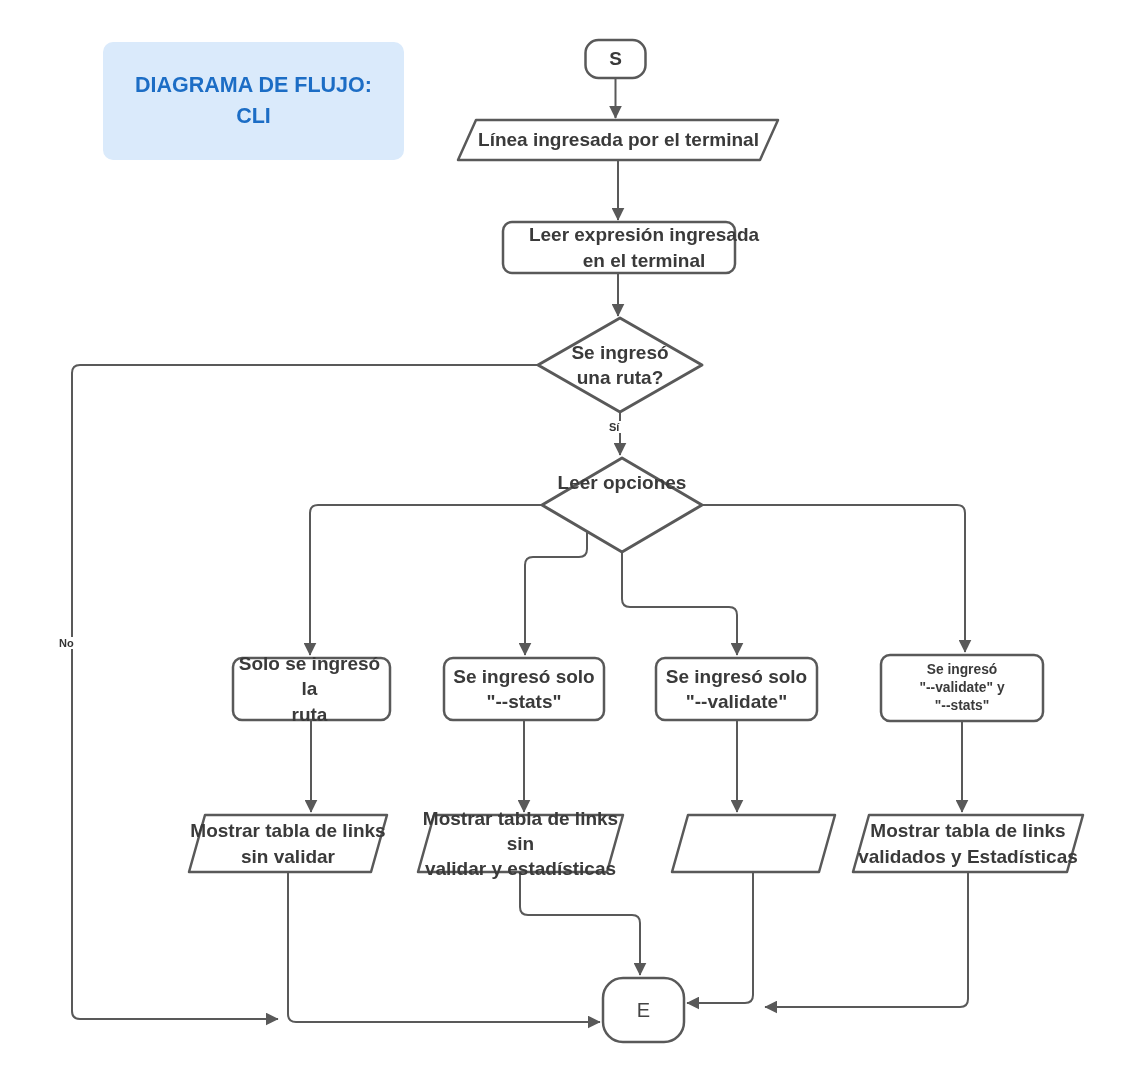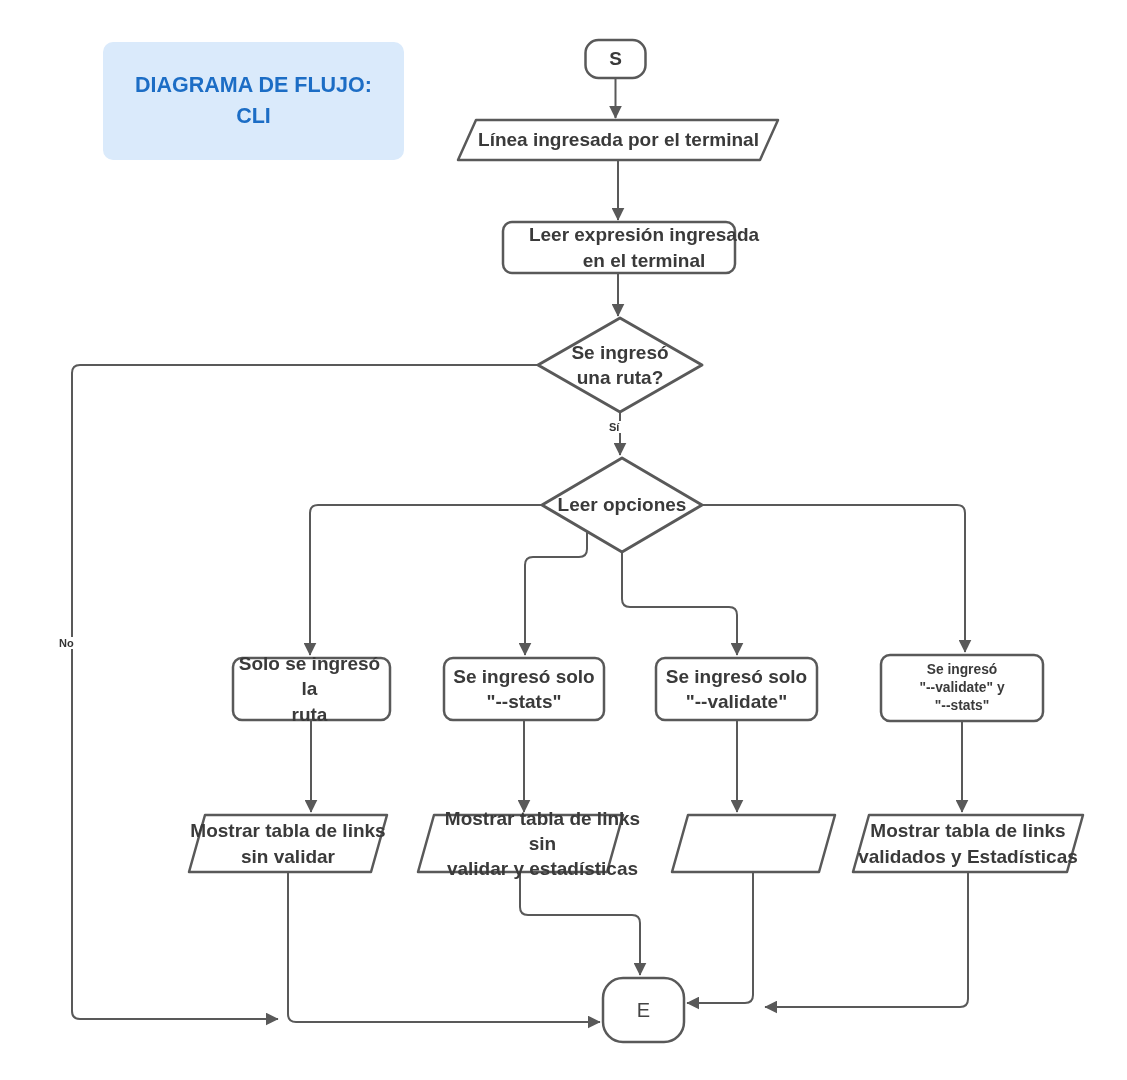--- a/index.html
+++ b/index.html
@@ -82,33 +82,33 @@
   <div class="title-box"></div>
   <div class="title-lbl">DIAGRAMA DE FLUJO:
 CLI</div>
 
   <div class="lbl term-lbl" style="left:585px;top:40px;width:61px;height:38px;">S</div>
   <div class="lbl" style="left:459px;top:120px;width:319px;height:40px;">Línea ingresada por el terminal</div>
   <div class="lbl" style="left:503px;top:222px;width:232px;height:51px;margin-left:25px;">Leer expresión ingresada
 en el terminal</div>
   <div class="lbl" style="left:538px;top:318px;width:164px;height:94px;">Se ingresó
 una ruta?</div>
-  <div class="lbl" style="left:542px;top:458px;width:160px;height:94px;">Leer opciones</div>
+  <div class="lbl" style="left:542px;top:436px;width:160px;height:94px;">Leer opciones</div>
   <div class="lbl" style="left:233px;top:658px;width:153px;height:62px;">Solo se ingresó la
 ruta</div>
   <div class="lbl" style="left:444px;top:658px;width:160px;height:62px;">Se ingresó solo
 "--stats"</div>
   <div class="lbl" style="left:656px;top:658px;width:161px;height:62px;">Se ingresó solo
 "--validate"</div>
   <div class="lbl small" style="left:881px;top:655px;width:162px;height:66px;">Se ingresó
 "--validate" y
 "--stats"</div>
   <div class="lbl" style="left:189px;top:815px;width:198px;height:57px;">Mostrar  tabla de links
 sin validar</div>
-  <div class="lbl" style="left:440px;top:815px;width:205px;height:57px;">Mostrar tabla de links sin
+  <div class="lbl" style="left:418px;top:815px;width:205px;height:57px;">Mostrar tabla de links sin
 validar y estadísticas</div>
   <div class="lbl" style="left:853px;top:815px;width:230px;height:57px;">Mostrar tabla de links
 validados  y Estadísticas</div>
   <div class="lbl e-lbl" style="left:603px;top:978px;width:81px;height:64px;">E</div>
 
   <div class="edge-lbl" style="left:606px;top:421px;">Sí</div>
   <div class="edge-lbl" style="left:56px;top:637px;">No</div>
 
 </div>
 

